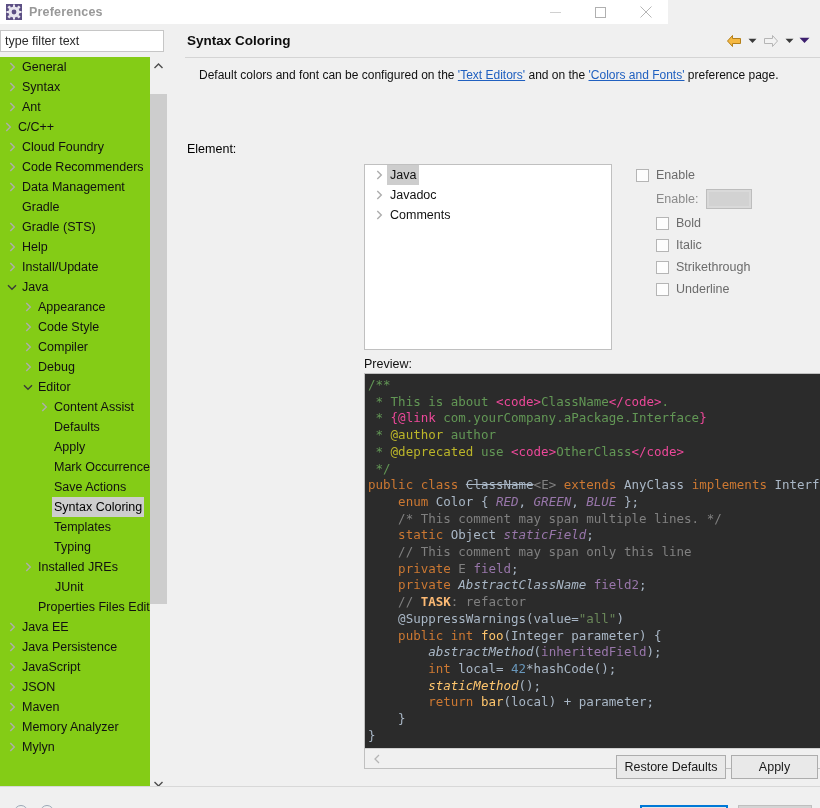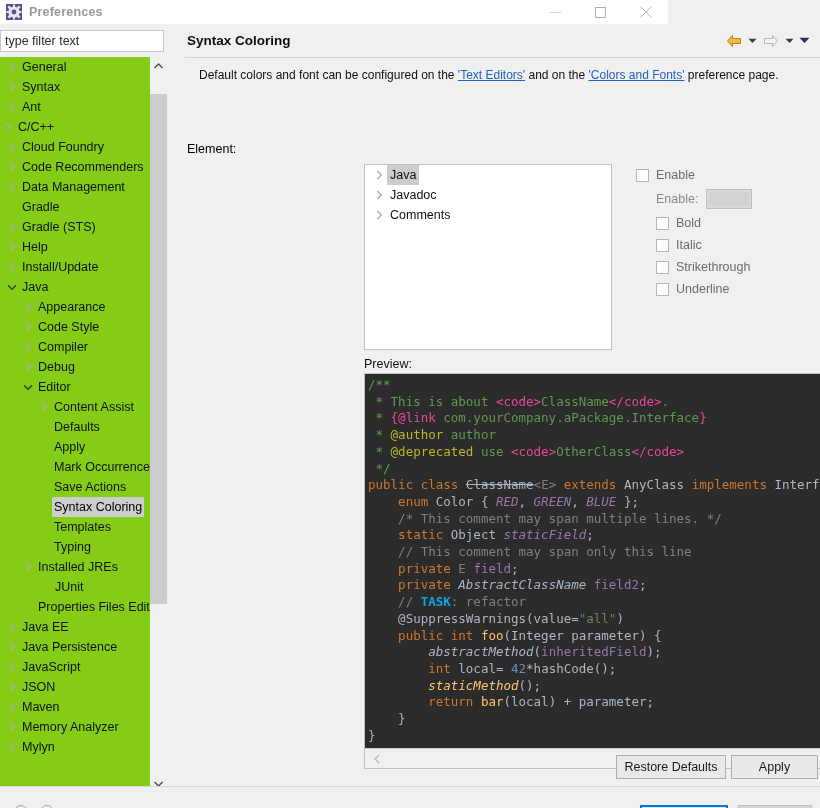--- a/index.html
+++ b/index.html
@@ -192,21 +192,21 @@
     position: absolute; top: 0; width: 18px; height: 19px;
     display:flex; align-items:center; justify-content:center; color:#b8b8b8;
   }
 
   
   .k  { color: #cc7832; }                 
   .jd { color: #629755; }                 
   .jdt{ color: #ec4899; }                 
   .jdk{ color: #bbb529; }                 
   .cm { color: #808080; }                 
-  .task{ color: #0ea5e9; font-weight: bold; }
+  .task{ color: #fdba74; font-weight: bold; }
   .str{ color: #6a8759; }                 
   .num{ color: #6897bb; }                 
   .fld{ color: #9876aa; }                 
   .sfld{ color: #9876aa; font-style: italic; }
   .en { color: #9876aa; font-style: italic; }
   .anng{ color: #a9b7c6; }
   .dep{ text-decoration: line-through; }
   .gen{ color: #808080; }
   .mth{ color: #ffc66d; }
   .smth{ color: #ffc66d; font-style: italic; }

